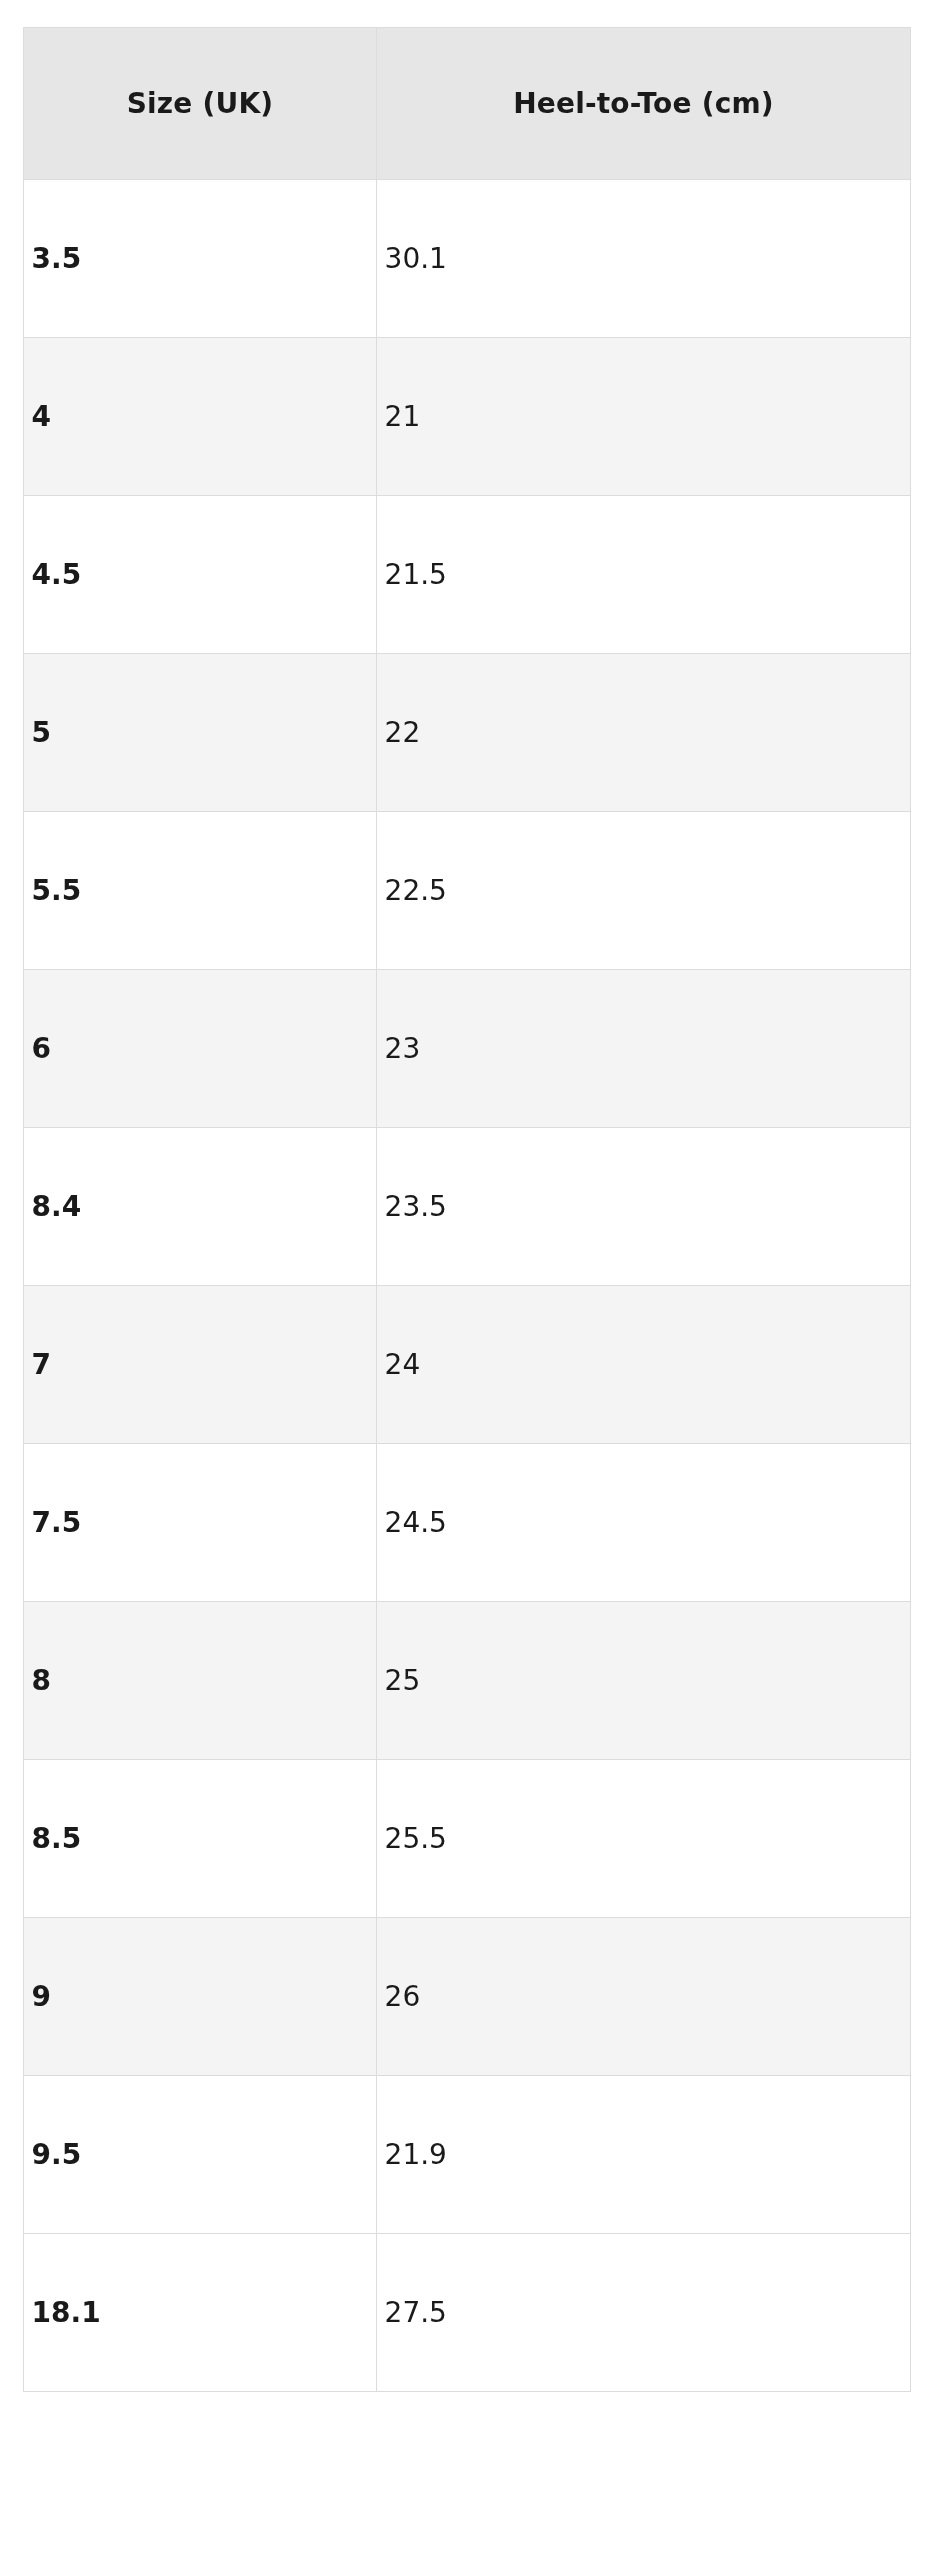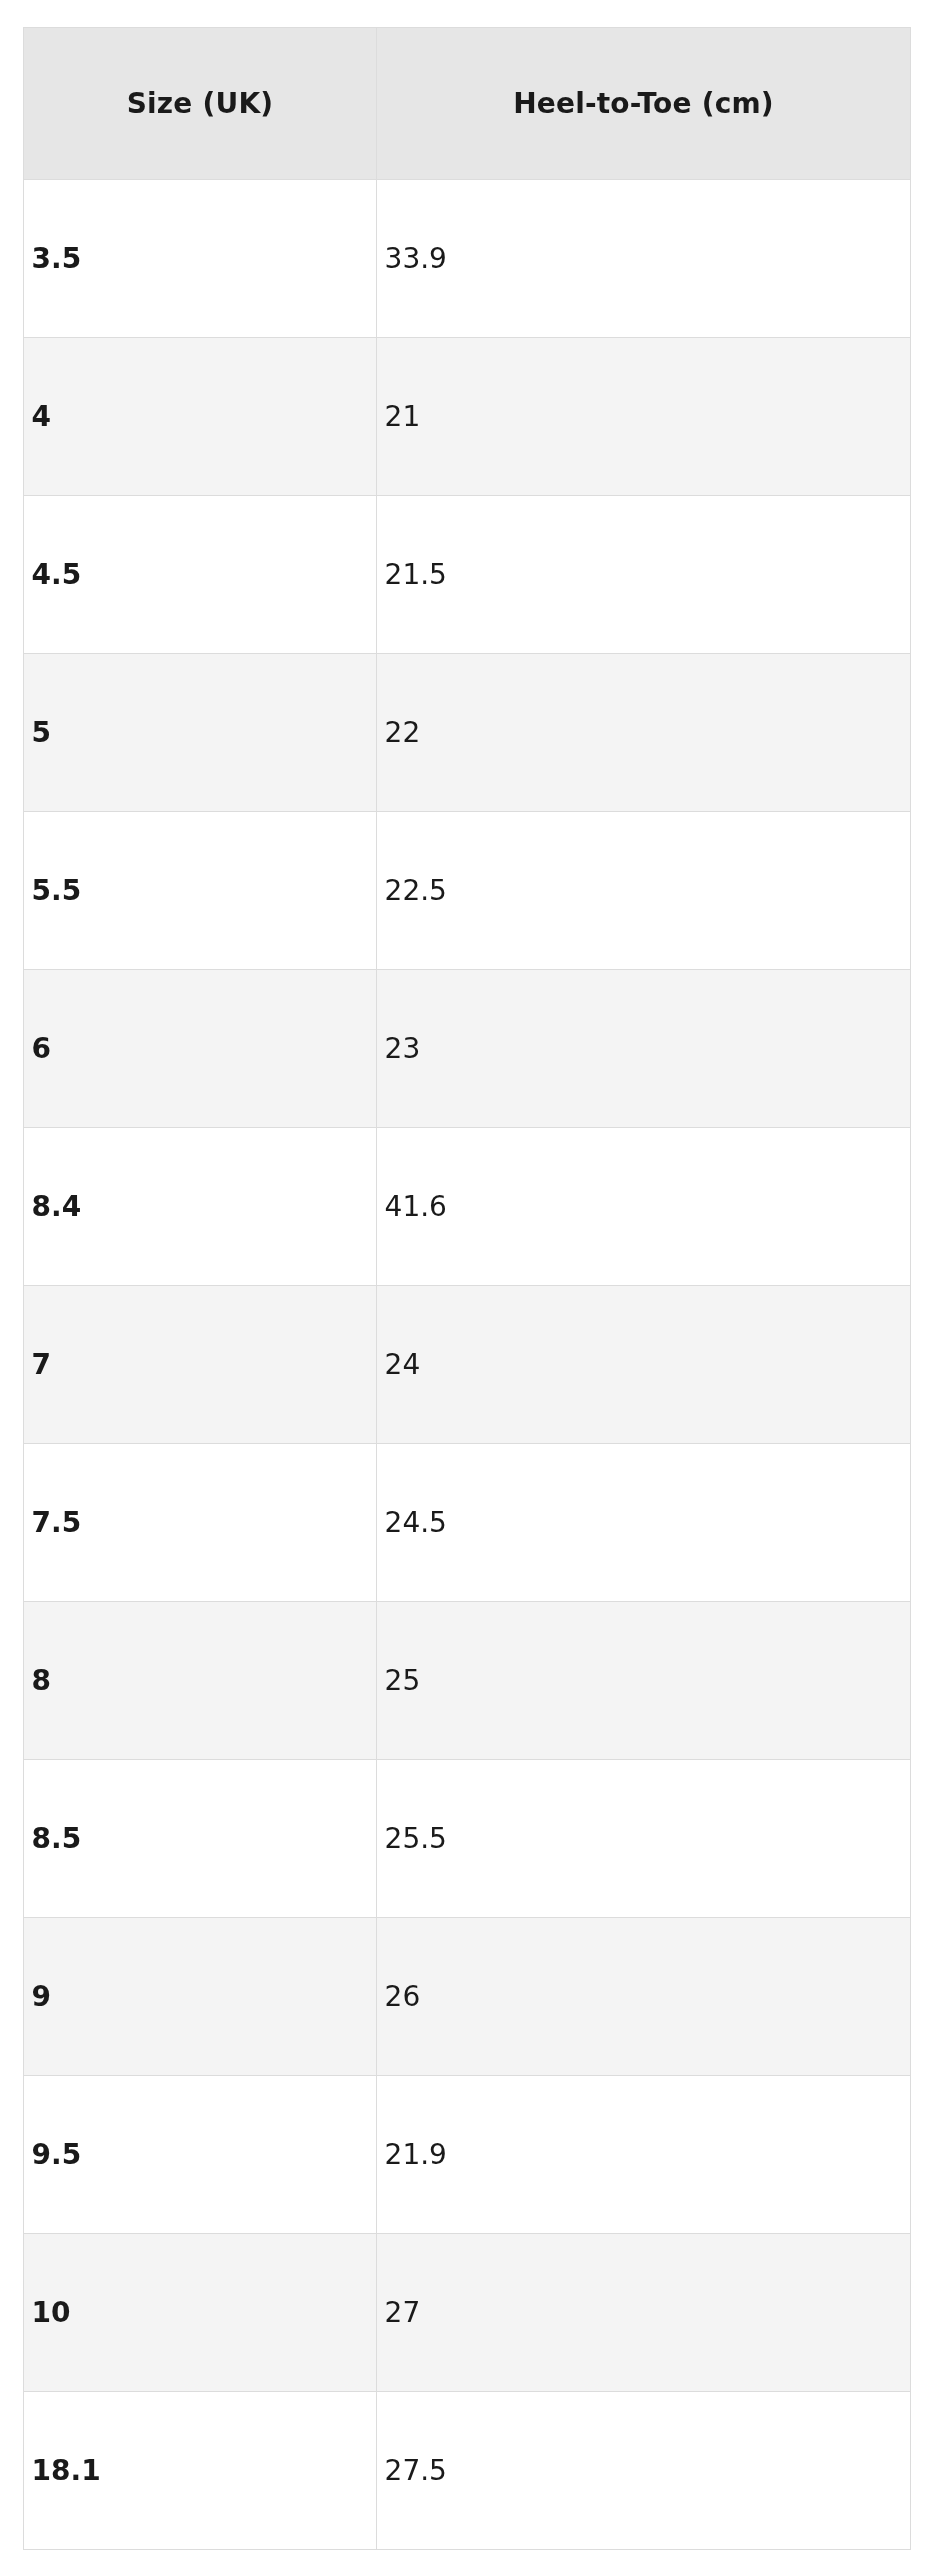--- a/index.html
+++ b/index.html
@@ -75,21 +75,21 @@
     </colgroup>
     <thead>
       <tr>
         <th>Size (UK)</th>
         <th>Heel-to-Toe (cm)</th>
       </tr>
     </thead>
     <tbody id="table-body">
         <tr class="odd">
           <td class="size-cell">3.5</td>
-          <td class="measure-cell">33.9</td>
+          <td class="measure-cell">30.1</td>
         </tr>
         <tr class="even">
           <td class="size-cell">4</td>
           <td class="measure-cell">21</td>
         </tr>
         <tr class="odd">
           <td class="size-cell">4.5</td>
           <td class="measure-cell">21.5</td>
         </tr>
         <tr class="even">
@@ -99,21 +99,21 @@
         <tr class="odd">
           <td class="size-cell">5.5</td>
           <td class="measure-cell">22.5</td>
         </tr>
         <tr class="even">
           <td class="size-cell">6</td>
           <td class="measure-cell">23</td>
         </tr>
         <tr class="odd">
           <td class="size-cell">8.4</td>
-          <td class="measure-cell">41.6</td>
+          <td class="measure-cell">23.5</td>
         </tr>
         <tr class="even">
           <td class="size-cell">7</td>
           <td class="measure-cell">24</td>
         </tr>
         <tr class="odd">
           <td class="size-cell">7.5</td>
           <td class="measure-cell">24.5</td>
         </tr>
         <tr class="even">
@@ -125,24 +125,20 @@
           <td class="measure-cell">25.5</td>
         </tr>
         <tr class="even">
           <td class="size-cell">9</td>
           <td class="measure-cell">26</td>
         </tr>
         <tr class="odd">
           <td class="size-cell">9.5</td>
           <td class="measure-cell">21.9</td>
         </tr>
-        <tr class="even">
-          <td class="size-cell">10</td>
-          <td class="measure-cell">27</td>
-        </tr>
         <tr class="odd">
           <td class="size-cell">18.1</td>
           <td class="measure-cell">27.5</td>
         </tr>
       </tbody>
   </table>
 </div>
 
 
 </body></html>

